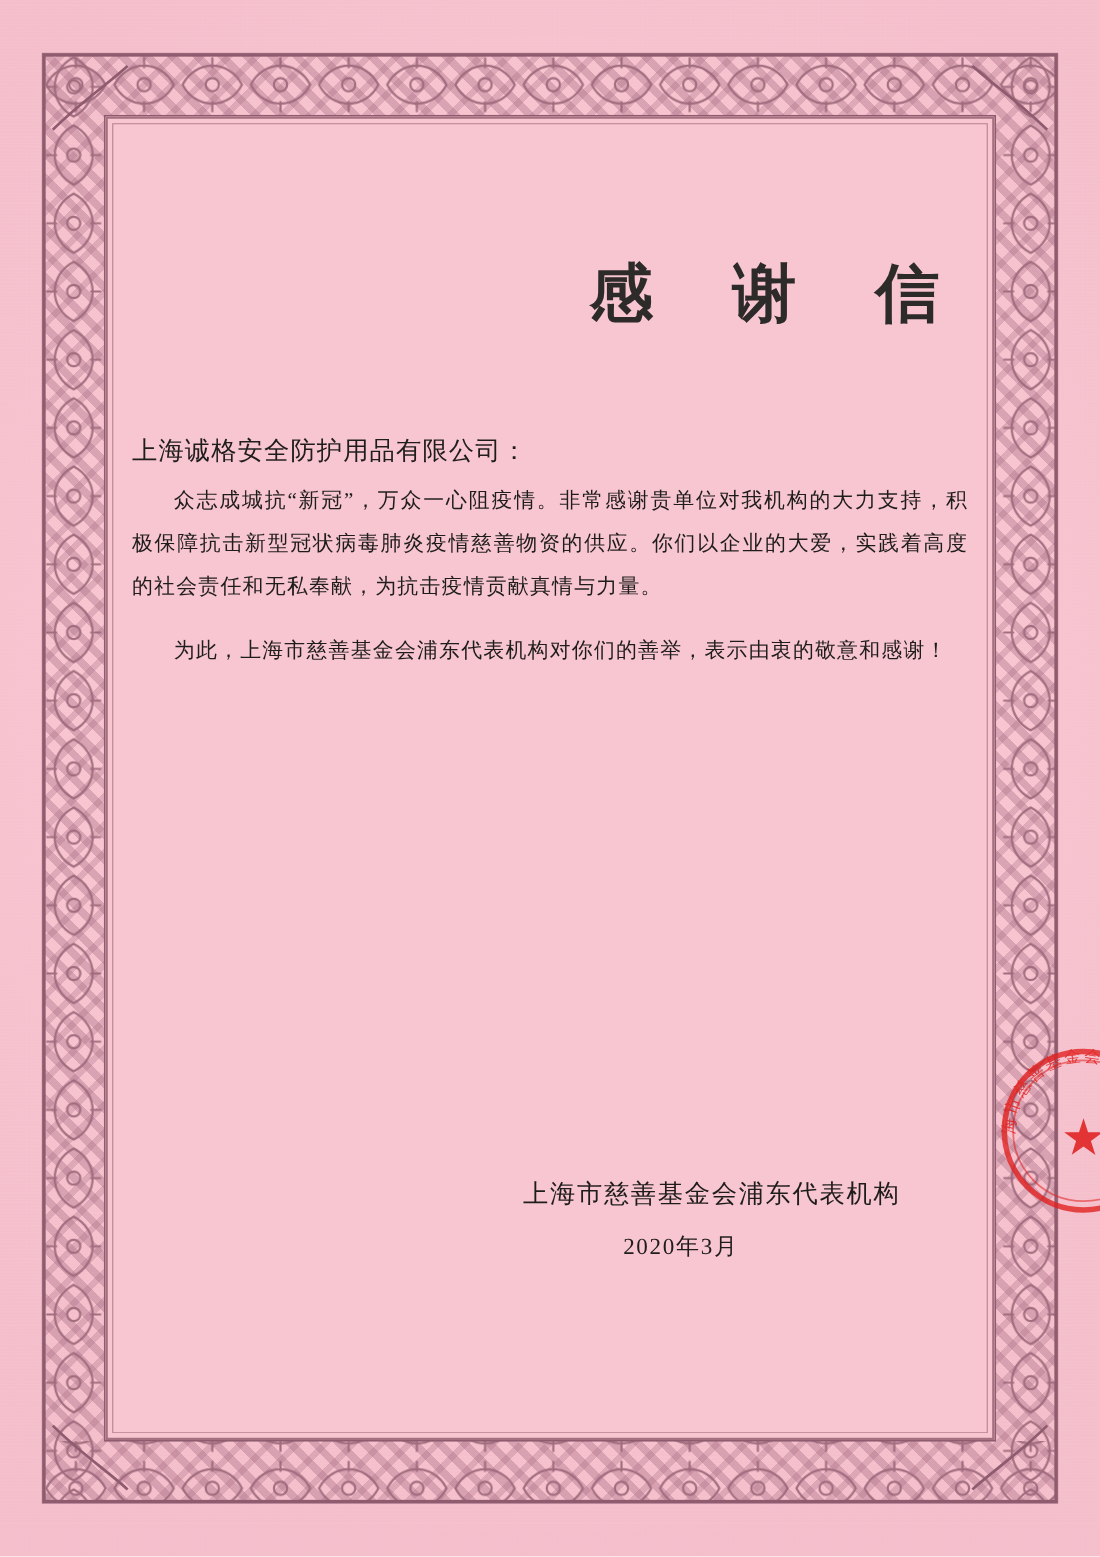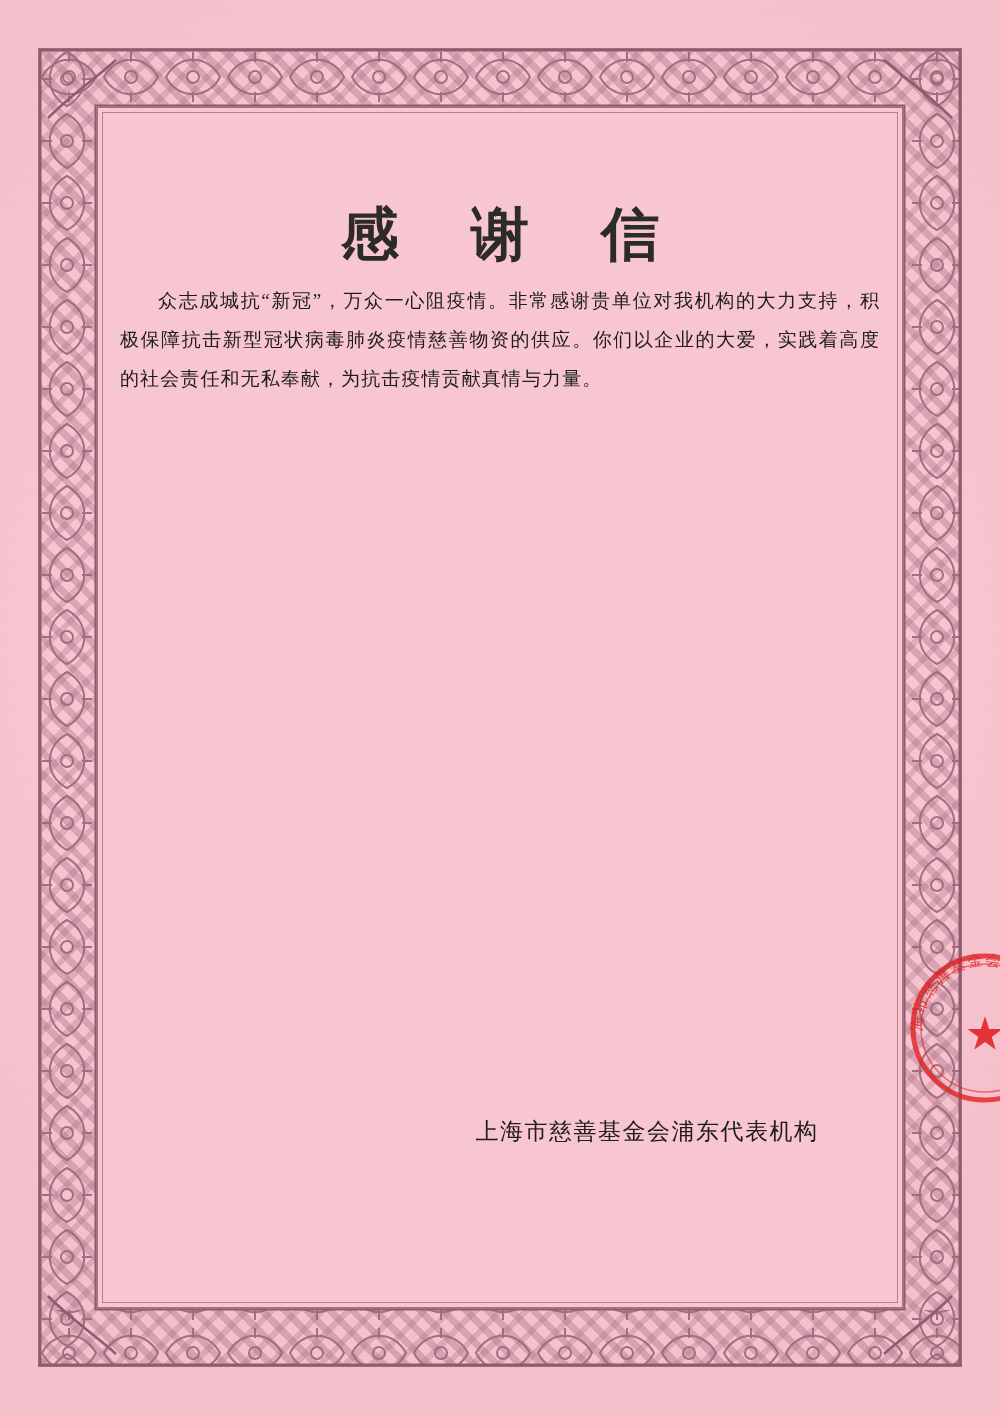--- a/index.html
+++ b/index.html
@@ -83,27 +83,27 @@
   
   .content {
     position: absolute;
     left: 120px;
     top: 150px;
     right: 120px;
     bottom: 150px;
   }
 
   .doc-title {
-    text-align: center;
+    text-align: right;
     font-size: 58px;
     letter-spacing: 26px;
     text-indent: 26px;
     color: #2d2a2a;
     font-weight: 700;
-    margin-top: 46px;
+    margin-top: 78px;
     font-family: "DejaVu Serif", "Liberation Serif", serif;
   }
 
   .salutation {
     margin-top: 86px;
     font-size: 23px;
     color: #1f1c1c;
     letter-spacing: 1px;
     line-height: 1.6;
   }
@@ -191,25 +191,28 @@
         <path d="M846 1306 C866 1288, 890 1272, 914 1248"></path>
       </g>
     </svg>
     <div class="ornament-inner-cut"></div>
   </div>
 
   <div class="content">
 
     <div class="doc-title">感 谢 信</div>
 
+    <div class="salutation">上海诚格安全防护用品有限公司：</div>
 
     <p class="body-para">众志成城抗“新冠”，万众一心阻疫情。非常感谢贵单位对我机构的大力支持，积极保障抗击新型冠状病毒肺炎疫情慈善物资的供应。你们以企业的大爱，实践着高度的社会责任和无私奉献，为抗击疫情贡献真情与力量。</p>
+    <p class="body-para">为此，上海市慈善基金会浦东代表机构对你们的善举，表示由衷的敬意和感谢！</p>
 
     <div class="sign-block">
       <div class="sign-org">上海市慈善基金会浦东代表机构</div>
+      <div class="sign-date">2020年3月</div>
 
       <div class="seal">
         <svg viewBox="0 0 166 166">
           <defs>
             <path id="sealArc" d="M 83,83 m -63,0 a 63,63 0 1,1 126,0" fill="none"></path>
             <path id="sealArcTop" d="M 20,83 a 63,63 0 0 1 126,0" fill="none"></path>
           </defs>
           <circle cx="83" cy="83" r="72" fill="none" stroke="#e1201f" stroke-width="5" opacity="0.85"></circle>
           <circle cx="83" cy="83" r="64" fill="none" stroke="#e1201f" stroke-width="1.6" opacity="0.6"></circle>
           <text font-size="15" fill="#e1201f" font-family="'DejaVu Serif', serif" letter-spacing="2" opacity="0.9">

